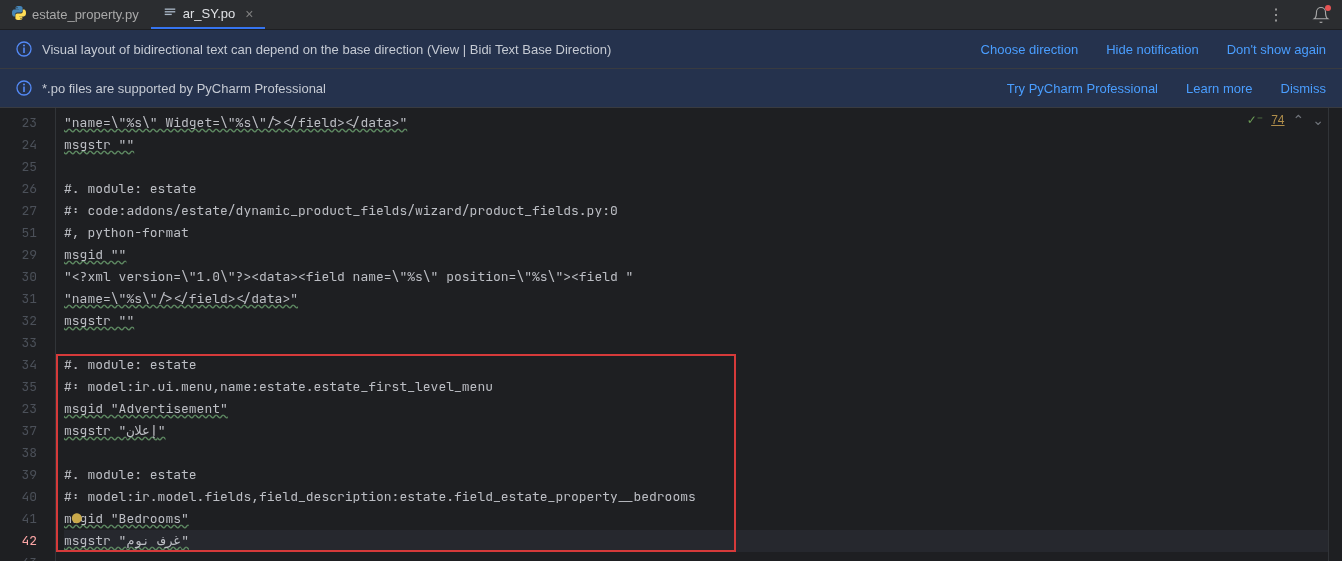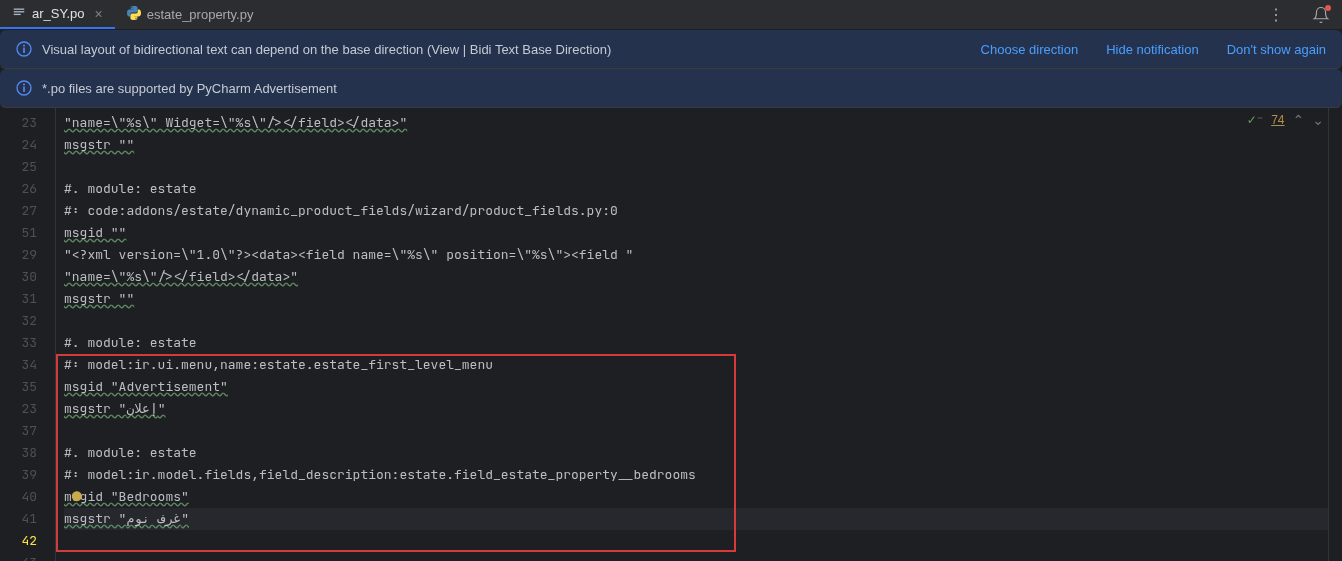--- a/index.html
+++ b/index.html
@@ -66,21 +66,20 @@
   position: absolute;
   top: -1px; right: -1px;
 }
 .banner {
   height: 39px;
   display: flex;
   align-items: center;
   padding: 0 16px;
   font-size: 13px;
   border-bottom: 1px solid #393b40;
-  border-radius: 6px;
 }
 .banner1 { background: #25324d; color: #c5cad3; }
 .banner2 { background: #25324d; color: #c5cad3; }
 .info-icon {
   width: 16px; height: 16px;
   margin-right: 10px;
   flex-shrink: 0;
 }
 .banner-text { flex: 1; }
 .banner-links { display: flex; gap: 28px; }
@@ -114,21 +113,21 @@
   padding-top: 4px;
   color: #bcbec4;
   position: relative;
 }
 .code-line {
   white-space: pre;
   height: 22px;
   position: relative;
 }
 .code-line.current { background: #26282e; }
-.line-num.current { color: #fde047; }
+.line-num.current { color: #fca5a5; }
 .wavy {
   text-decoration: underline wavy #5e8a62;
   text-decoration-skip-ink: none;
 }
 .highlight-box {
   position: absolute;
   left: 56px;
   top: calc(4px + 22px * 11);
   width: 680px;
   height: calc(22px * 9);
@@ -160,40 +159,40 @@
   left: 8px;
   color: #c9a94a;
   font-size: 16px;
 }
 </style>
 </head>
 <body>
 
 <div class="top-bar">
   <div class="tabs">
+    <div class="tab">
+      <span>
+        <svg width="14" height="14" viewBox="0 0 16 16">
+            <path fill="#4584b6" d="M7.8 0C4 0 4.2 1.6 4.2 1.6v2h3.7v.5H2.6S0 3.8 0 7.9s2.3 4 2.3 4h1.4V9.7s-.1-2.3 2.3-2.3h3.9s2.2 0 2.2-2.1V2s.3-2-4.3-2zM5.7 1.2a.7.7 0 110 1.4.7.7 0 010-1.4z"></path>
+            <path fill="#ffde57" d="M8.2 16c3.8 0 3.6-1.6 3.6-1.6v-2H8.1v-.5h5.3s2.6.3 2.6-3.8-2.3-4-2.3-4h-1.4v2.2s.1 2.3-2.3 2.3H6.1s-2.2 0-2.2 2.1V14s-.3 2 4.3 2zm2.1-1.2a.7.7 0 110-1.4.7.7 0 010 1.4z"></path>
+          </svg>
+      </span>
+      <span>estate_property.py</span>
+    </div>
     <div class="tab active">
       <span>
         <svg width="14" height="14" viewBox="0 0 16 16">
             <rect x="2" y="4" width="12" height="1.5" fill="#a9b7c6"></rect>
             <rect x="2" y="7" width="12" height="1.5" fill="#a9b7c6"></rect>
             <rect x="2" y="10" width="8" height="1.5" fill="#a9b7c6"></rect>
           </svg>
       </span>
       <span>ar_SY.po</span>
       <span class="tab-close">×</span>
     </div>
-    <div class="tab">
-      <span>
-        <svg width="14" height="14" viewBox="0 0 16 16">
-            <path fill="#4584b6" d="M7.8 0C4 0 4.2 1.6 4.2 1.6v2h3.7v.5H2.6S0 3.8 0 7.9s2.3 4 2.3 4h1.4V9.7s-.1-2.3 2.3-2.3h3.9s2.2 0 2.2-2.1V2s.3-2-4.3-2zM5.7 1.2a.7.7 0 110 1.4.7.7 0 010-1.4z"></path>
-            <path fill="#ffde57" d="M8.2 16c3.8 0 3.6-1.6 3.6-1.6v-2H8.1v-.5h5.3s2.6.3 2.6-3.8-2.3-4-2.3-4h-1.4v2.2s.1 2.3-2.3 2.3H6.1s-2.2 0-2.2 2.1V14s-.3 2 4.3 2zm2.1-1.2a.7.7 0 110-1.4.7.7 0 010 1.4z"></path>
-          </svg>
-      </span>
-      <span>estate_property.py</span>
-    </div>
   </div>
   <span class="menu-dots">⋮</span>
   <div class="notification-bell">
     <svg class="bell-icon" viewBox="0 0 24 24">
         <path d="M18 8a6 6 0 00-12 0c0 7-3 9-3 9h18s-3-2-3-9M13.7 21a2 2 0 01-3.4 0"></path>
       </svg>
     <div class="red-dot"></div>
   </div>
 </div>
 
@@ -210,21 +209,26 @@
     <span class="banner-link">Don't show again</span>
   </div>
 </div>
 
 <div class="banner banner2">
   <svg class="info-icon" viewBox="0 0 16 16">
       <circle cx="8" cy="8" r="7" fill="none" stroke="#548af7" stroke-width="1.3"></circle>
       <circle cx="8" cy="4.5" r="1" fill="#548af7"></circle>
       <rect x="7.2" y="6.5" width="1.6" height="5.5" fill="#548af7"></rect>
     </svg>
-  <span class="banner-text">*.po files are supported by PyCharm Advertisement</span>
+  <span class="banner-text">*.po files are supported by PyCharm Professional</span>
+  <div class="banner-links">
+    <span class="banner-link">Try PyCharm Professional</span>
+    <span class="banner-link">Learn more</span>
+    <span class="banner-link">Dismiss</span>
+  </div>
 </div>
 
 <div class="editor">
   <div class="gutter">
     <div class="line-num">23</div>
     <div class="line-num">24</div>
     <div class="line-num">25</div>
     <div class="line-num">26</div>
     <div class="line-num">27</div>
     <div class="line-num">51</div>
@@ -243,20 +247,21 @@
     <div class="line-num">41</div>
     <div class="line-num current">42</div>
     <div class="line-num">43</div>
   </div>
   <div class="code">
     <div class="code-line"><span class="wavy">"name=\"%s\" Widget=\"%s\"/&gt;&lt;/field&gt;&lt;/data&gt;"</span></div>
     <div class="code-line"><span class="wavy">msgstr ""</span></div>
     <div class="code-line"><span></span></div>
     <div class="code-line"><span>#. module: estate</span></div>
     <div class="code-line"><span>#: code:addons/estate/dynamic_product_fields/wizard/product_fields.py:0</span></div>
+    <div class="code-line"><span>#, python-format</span></div>
     <div class="code-line"><span class="wavy">msgid ""</span></div>
     <div class="code-line"><span>"&lt;?xml version=\"1.0\"?&gt;&lt;data&gt;&lt;field name=\"%s\" position=\"%s\"&gt;&lt;field "</span></div>
     <div class="code-line"><span class="wavy">"name=\"%s\"/&gt;&lt;/field&gt;&lt;/data&gt;"</span></div>
     <div class="code-line"><span class="wavy">msgstr ""</span></div>
     <div class="code-line"><span></span></div>
     <div class="code-line"><span>#. module: estate</span></div>
     <div class="code-line"><span>#: model:ir.ui.menu,name:estate.estate_first_level_menu</span></div>
     <div class="code-line"><span class="wavy">msgid "Advertisement"</span></div>
     <div class="code-line"><span class="wavy">msgstr "إعلان"</span></div>
     <div class="code-line"><span></span></div>

